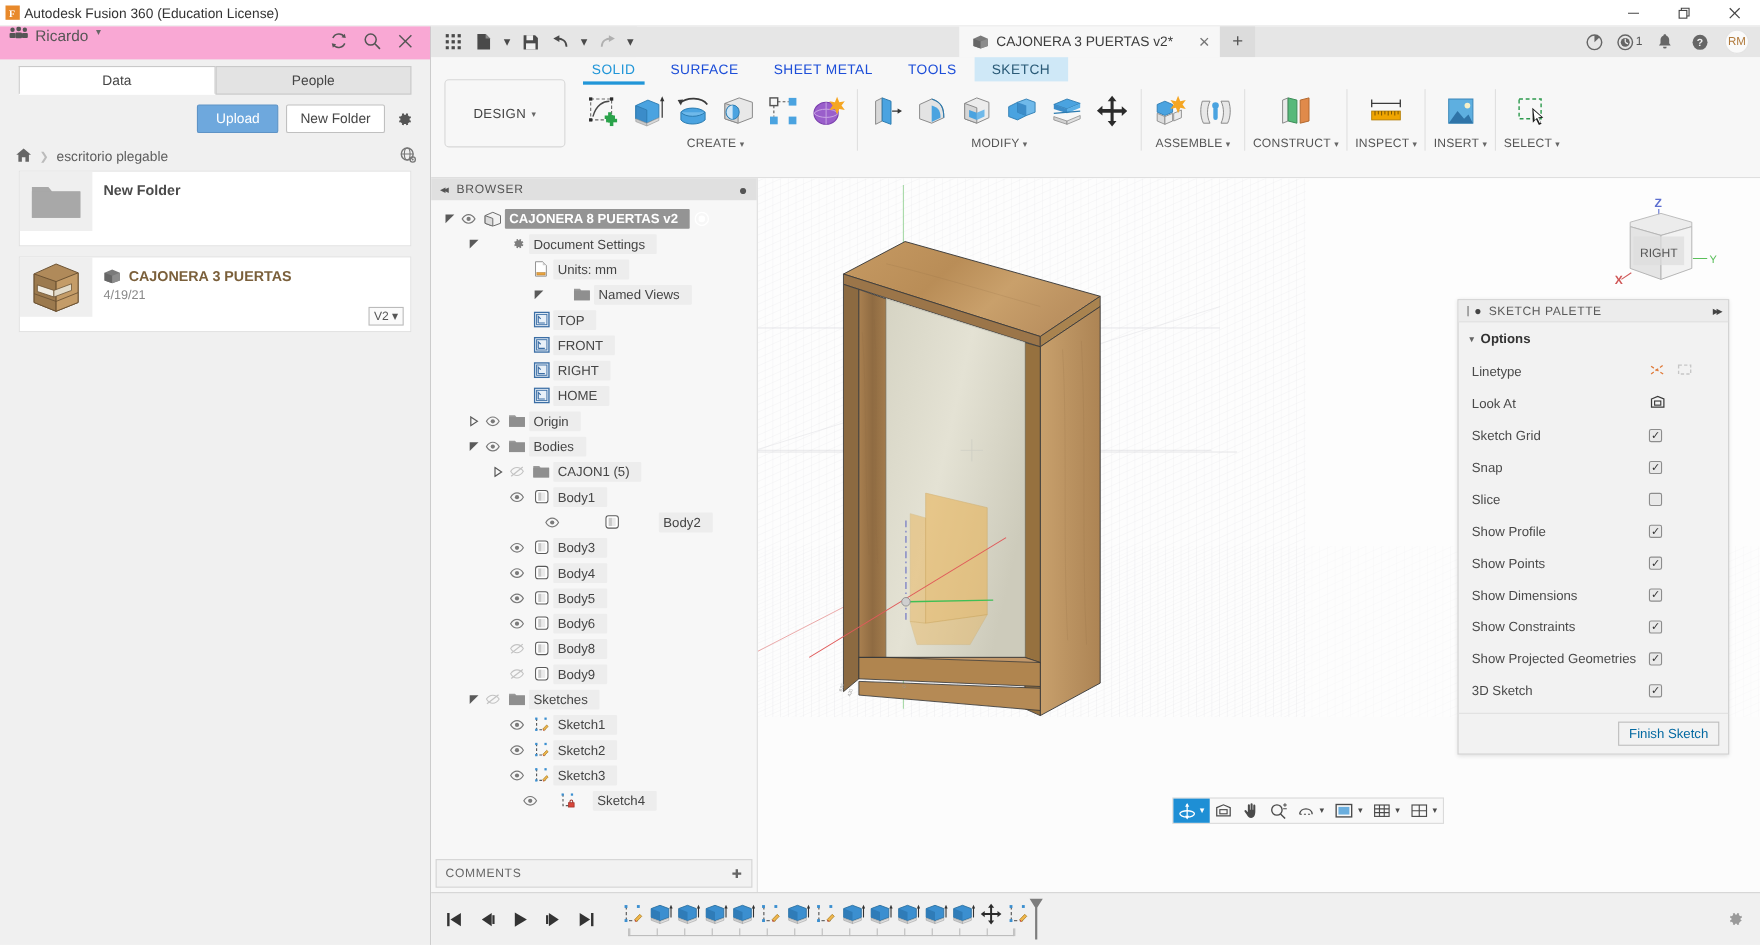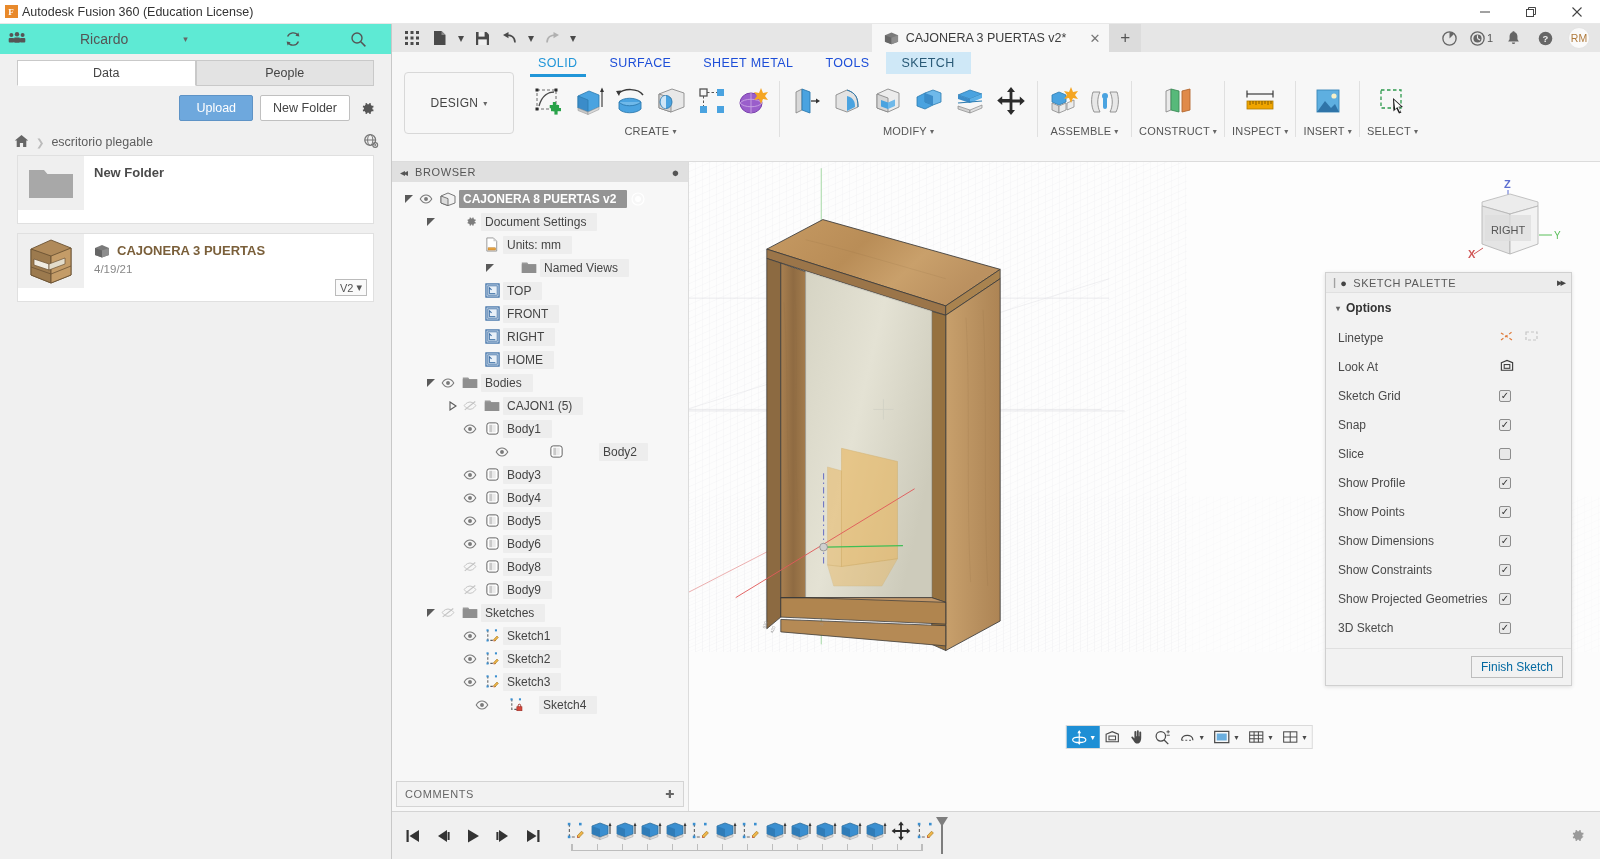--- a/index.html
+++ b/index.html
@@ -18,21 +18,21 @@
   .tb-spacer { flex:1; }
   .wbtn { width:46px; height:24px; display:flex; align-items:center; justify-content:center;
           color:#444; font-size:13px; }
 
   
   .app { display:flex; height:835px; }
 
   
   .datapanel { width:392px; background:#f0f0f0; display:flex; flex-direction:column;
                border-right:1px solid #c8c8c8; }
-  .dp-head { height:30px; display:flex; align-items:center; padding:0 8px; background:#5eead4;gap:48px; }
+  .dp-head { height:30px; display:flex; padding:0 8px; background:#f9a8d4; }
   .dp-usericon { width:18px;height:14px;margin-right:6px; position:relative; }
   .dp-user { font-size:14px; color:#555; }
   .dp-caret { margin-left:7px; font-size:9px; color:#666; }
   .dp-head-spacer { flex:1; }
   .dp-icon { width:30px;height:26px;display:flex;align-items:center;justify-content:center;color:#555; }
   .tabs { display:flex; padding:6px 17px 0 17px; }
   .tab { flex:1; height:26px; border:1px solid #c9c9c9; display:flex;
          align-items:center; justify-content:center; font-size:12.5px; color:#444;
          background:#e3e3e3; }
   .tab.active { background:#fff; border-bottom-color:#fff; }
@@ -784,20 +784,40 @@
               <span class="eye"></span>
               <span class="tico">
                 <svg width="15" height="15" viewBox="0 0 16 16">
                   <rect x="1" y="1" width="14" height="14" fill="#e8f0f8" stroke="#3b6ea5" stroke-width="1.3"></rect>
                   <rect x="3" y="3" width="10" height="10" fill="none" stroke="#3b6ea5" stroke-width="0.9"></rect>
                   <path d="M4.6 11.4 L4.6 5 L7 7.4" fill="none" stroke="#3b6ea5" stroke-width="1.1"></path>
                   <line x1="4.6" y1="11.4" x2="11" y2="11.4" stroke="#3b6ea5" stroke-width="1.1"></line>
                 </svg>
               </span>
               <span class="tlabel">HOME</span>
+            </div>
+            <div class="tn" style="padding-left: 32px;">
+              <span class="arrow">
+                <svg width="10" height="10" viewBox="0 0 10 10">
+                  <polygon points="2,1 8,5 2,9" fill="none" stroke="#5a5a5a" stroke-width="1.1"></polygon>
+                </svg>
+              </span>
+              <span class="eye">
+                <svg width="14" height="10" viewBox="0 0 16 11">
+                  <path d="M8 1C4 1 1.4 5.5 1.4 5.5S4 10 8 10s6.6-4.5 6.6-4.5S12 1 8 1z" fill="none" stroke="currentColor" stroke-width="1.2"></path>
+                  <circle cx="8" cy="5.5" r="2.2" fill="currentColor"></circle>
+                </svg>
+              </span>
+              <span class="tico">
+                <svg width="16" height="13" viewBox="0 0 16 13">
+                  <path d="M0.8 1.6h5.4l1.3 1.6H15.2V12H0.8z" fill="#9a9a9a"></path>
+                  <rect x="0.8" y="3.2" width="14.4" height="8.8" fill="#8f8f8f"></rect>
+                </svg>
+              </span>
+              <span class="tlabel">Origin</span>
             </div>
             <div class="tn" style="padding-left: 32px;">
               <span class="arrow">
                 <svg width="10" height="10" viewBox="0 0 10 10">
                   <polygon points="1,1 9,1 1,9" fill="#5a5a5a"></polygon>
                 </svg>
               </span>
               <span class="eye">
                 <svg width="14" height="10" viewBox="0 0 16 11">
                   <path d="M8 1C4 1 1.4 5.5 1.4 5.5S4 10 8 10s6.6-4.5 6.6-4.5S12 1 8 1z" fill="none" stroke="currentColor" stroke-width="1.2"></path>

